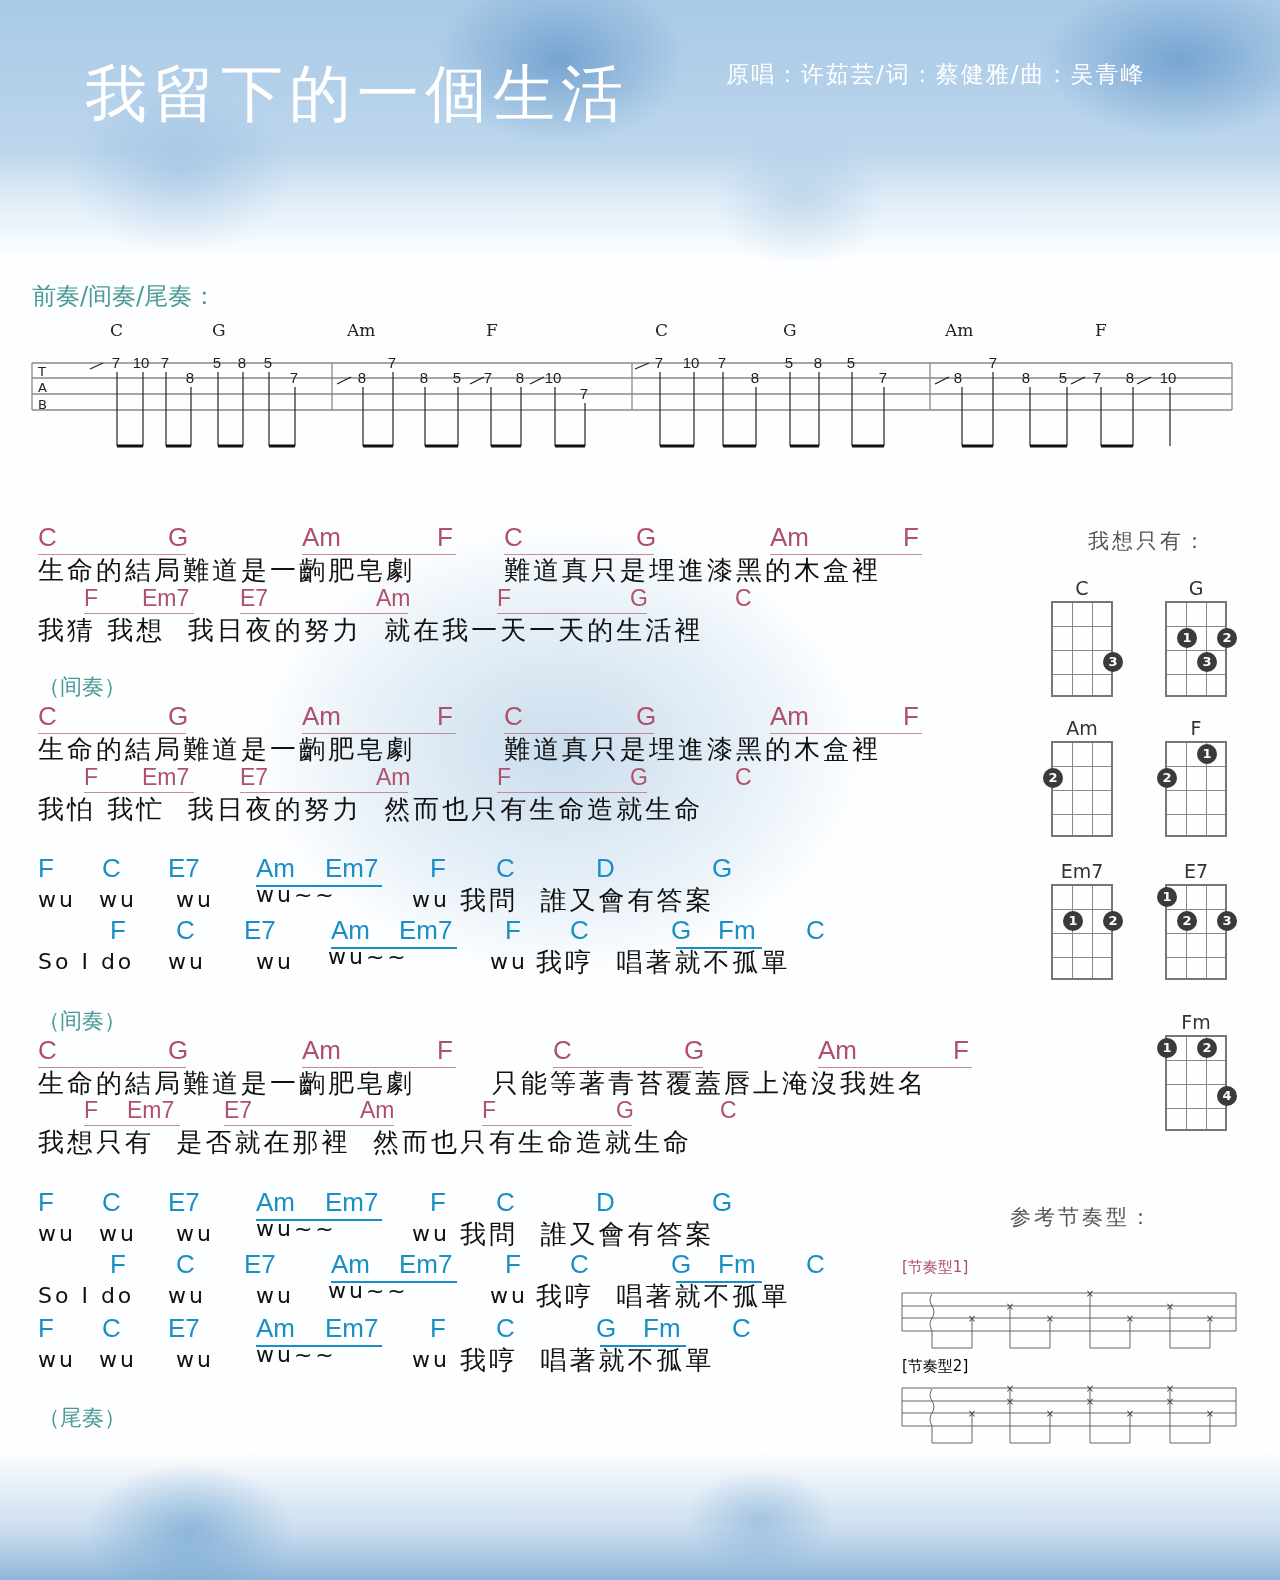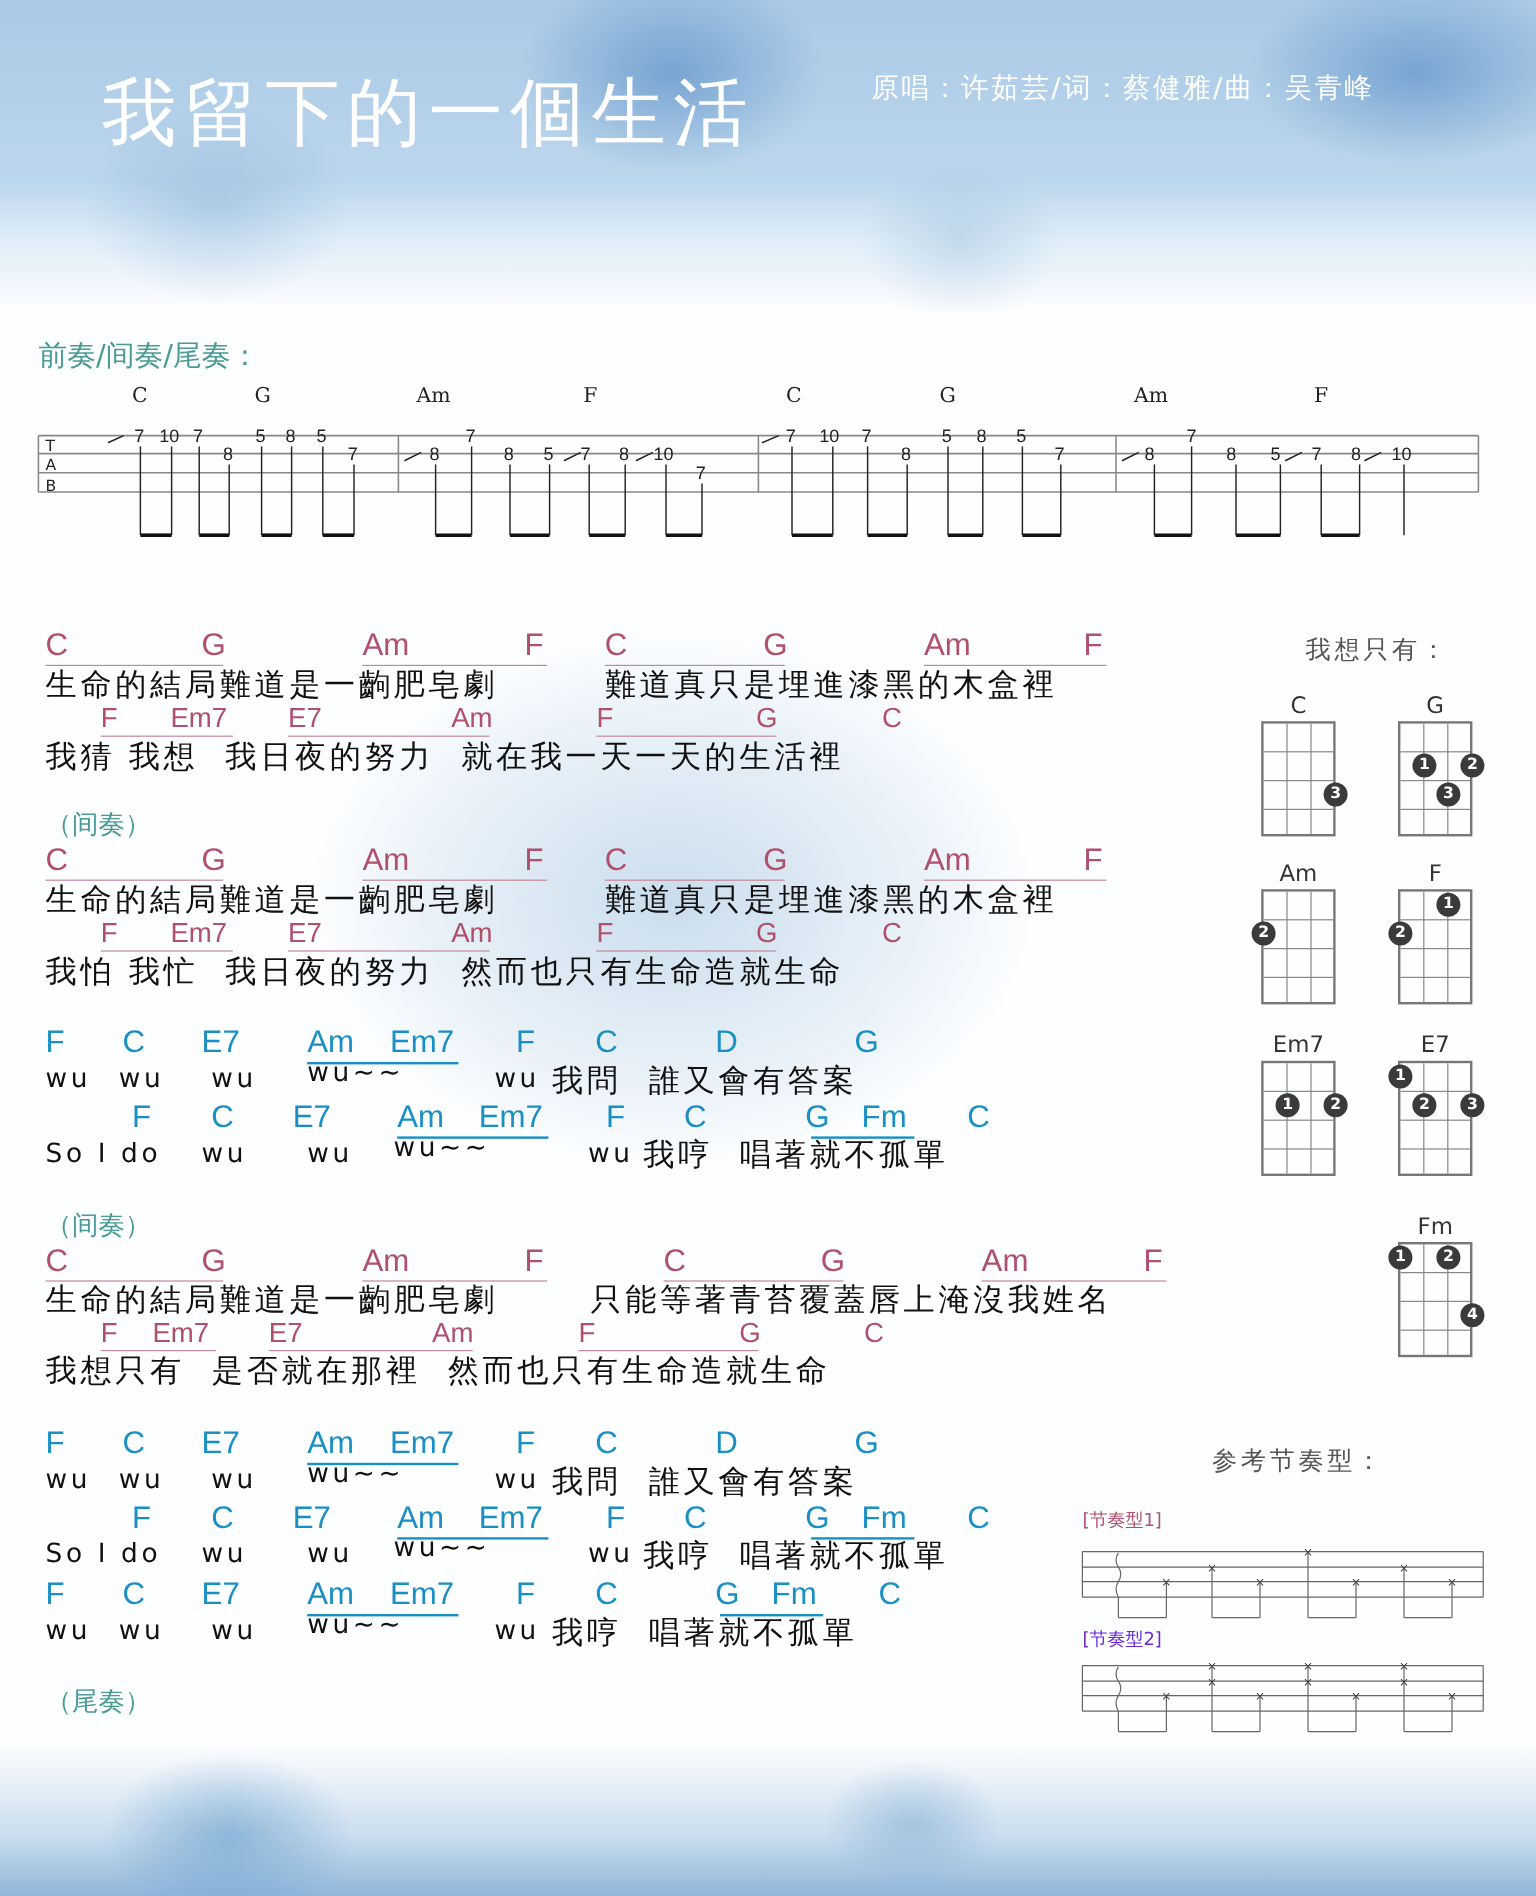--- a/index.html
+++ b/index.html
@@ -465,21 +465,21 @@
       <div class="h" style="top:47px"></div>
       <div class="h" style="top:71px"></div>
     <div class="dot" style="left:0px;top:11px">1</div>
     <div class="dot" style="left:40px;top:11px">2</div>
     <div class="dot" style="left:60px;top:59px">4</div>
   </div>
 </div>
 
 <div class="side-title" style="left:1010px;top:1203px">参考节奏型：</div>
 <div class="rh-label" style="left:902px;top:1258px;color:#b0506b">[节奏型1]</div>
-<div class="rh-label" style="left:902px;top:1357px;color:#6d28d9">[节奏型2]</div>
+<div class="rh-label" style="left:902px;top:1357px;color:#000000">[节奏型2]</div>
 
 <svg style="position:absolute;left:900px;top:1290px" width="340" height="70">
   <g stroke="#666" stroke-width="1" fill="none">
     <line x1="2" y1="3" x2="336" y2="3"></line>
       <line x1="2" y1="16" x2="336" y2="16"></line>
     <line x1="2" y1="28" x2="336" y2="28"></line>
       <line x1="2" y1="41" x2="336" y2="41"></line>
     <line x1="2" y1="3" x2="2" y2="41"></line>
       <line x1="336" y1="3" x2="336" y2="41"></line>
     <path d="M32 4 q-4 6 0 12 q4 6 0 12 q-4 6 0 13"></path>

